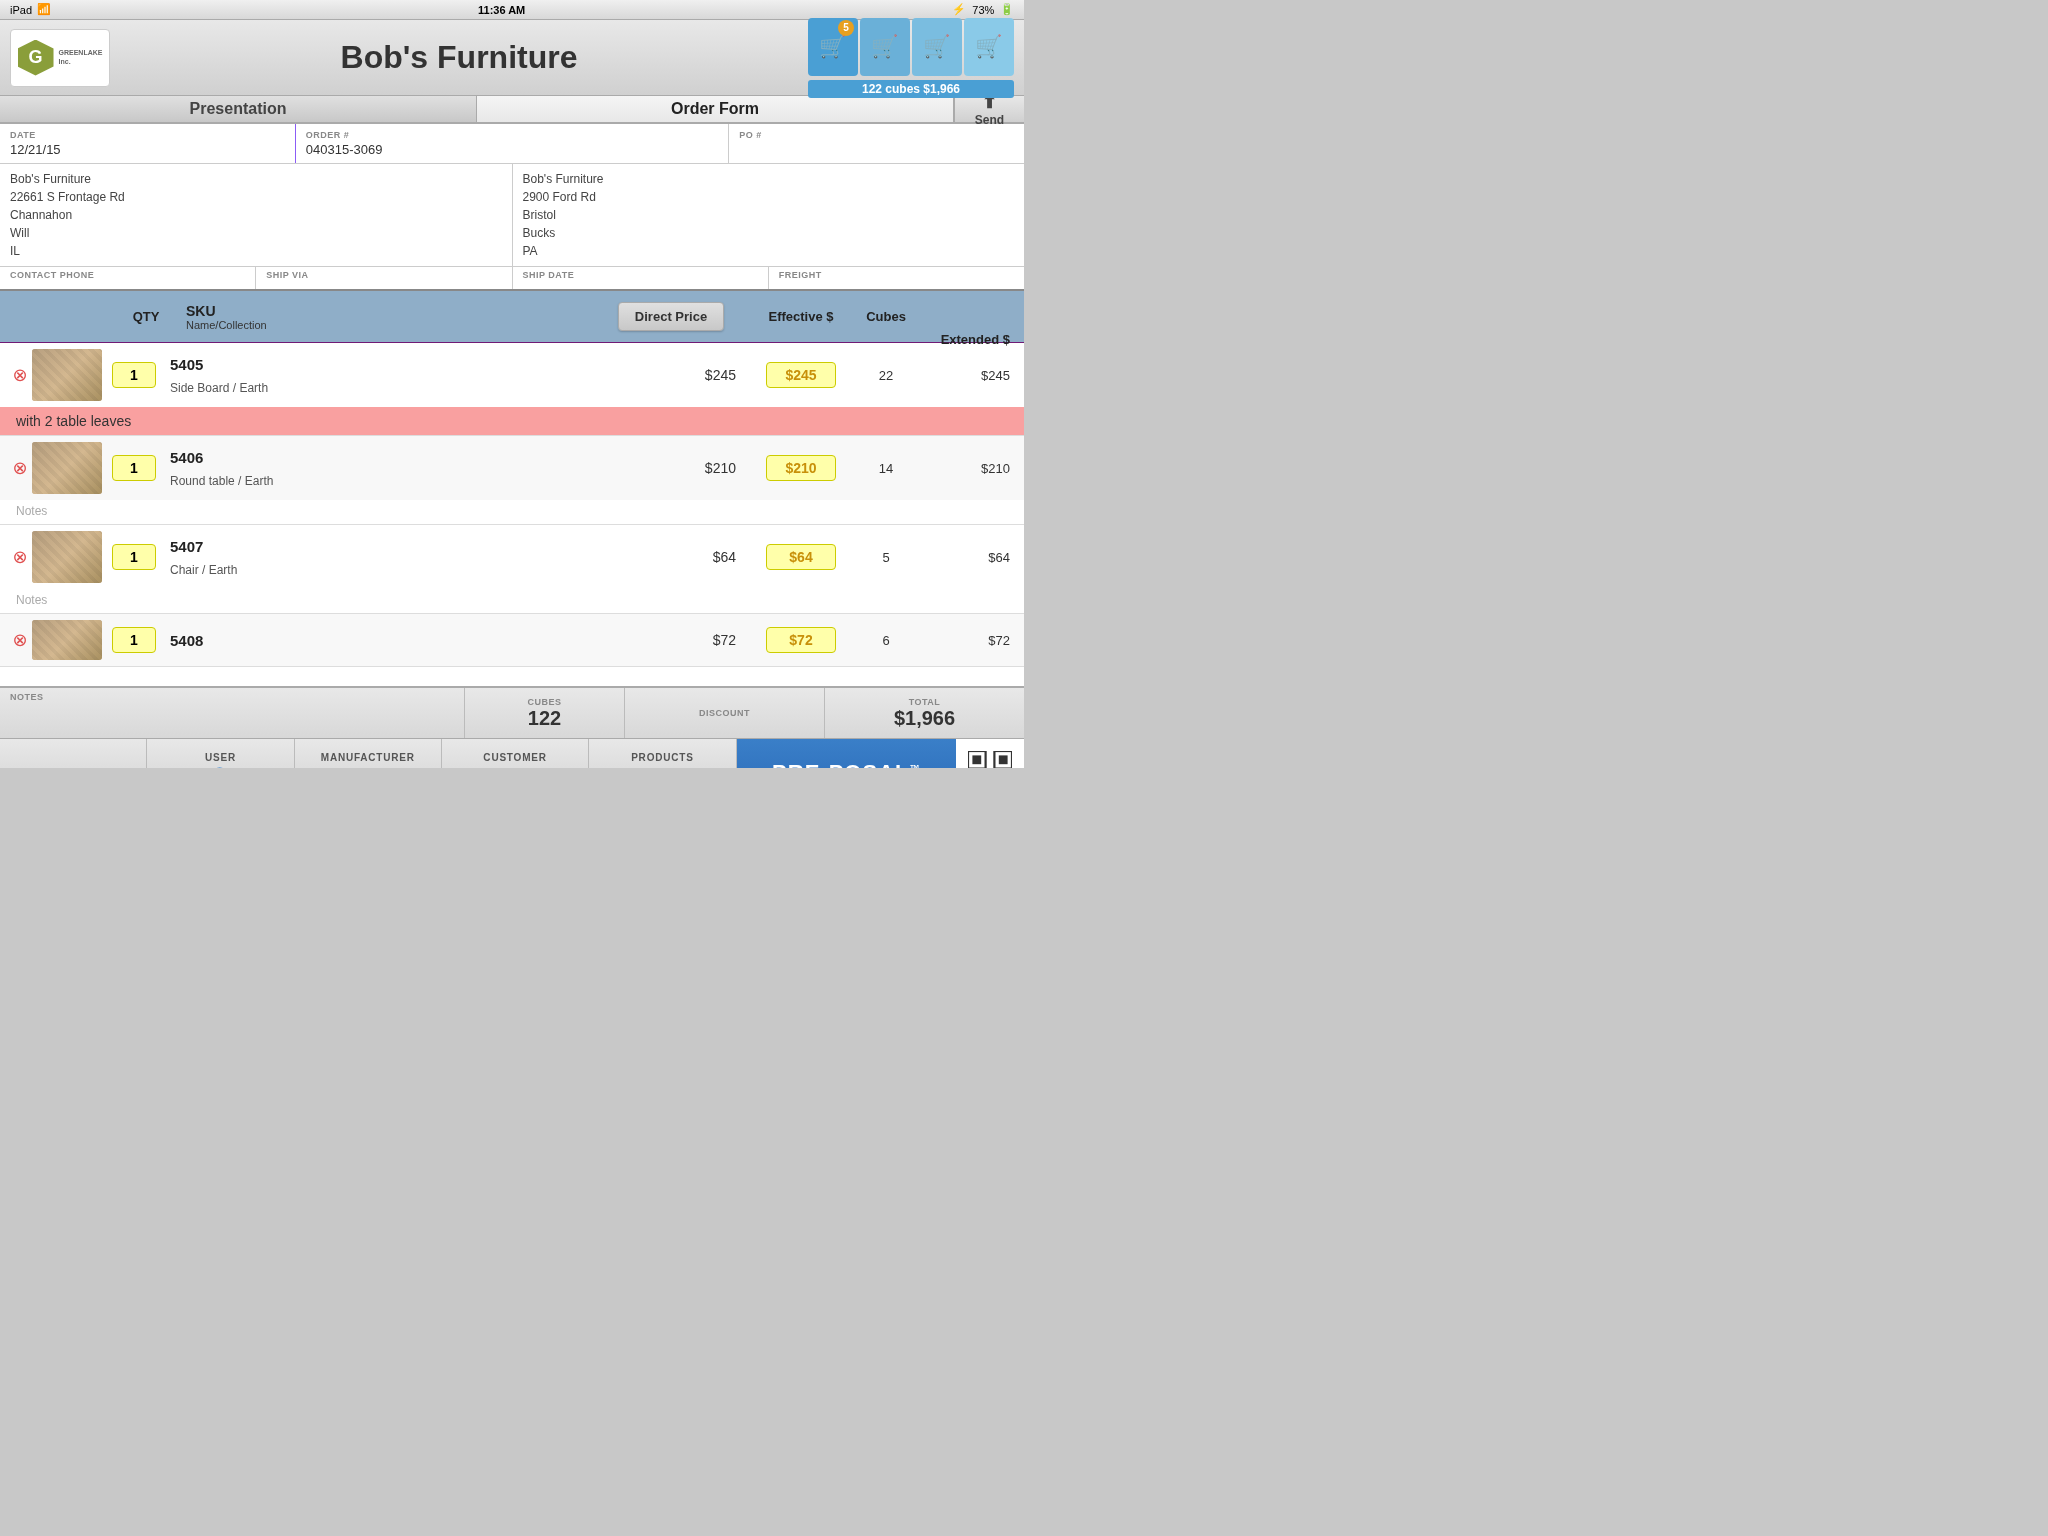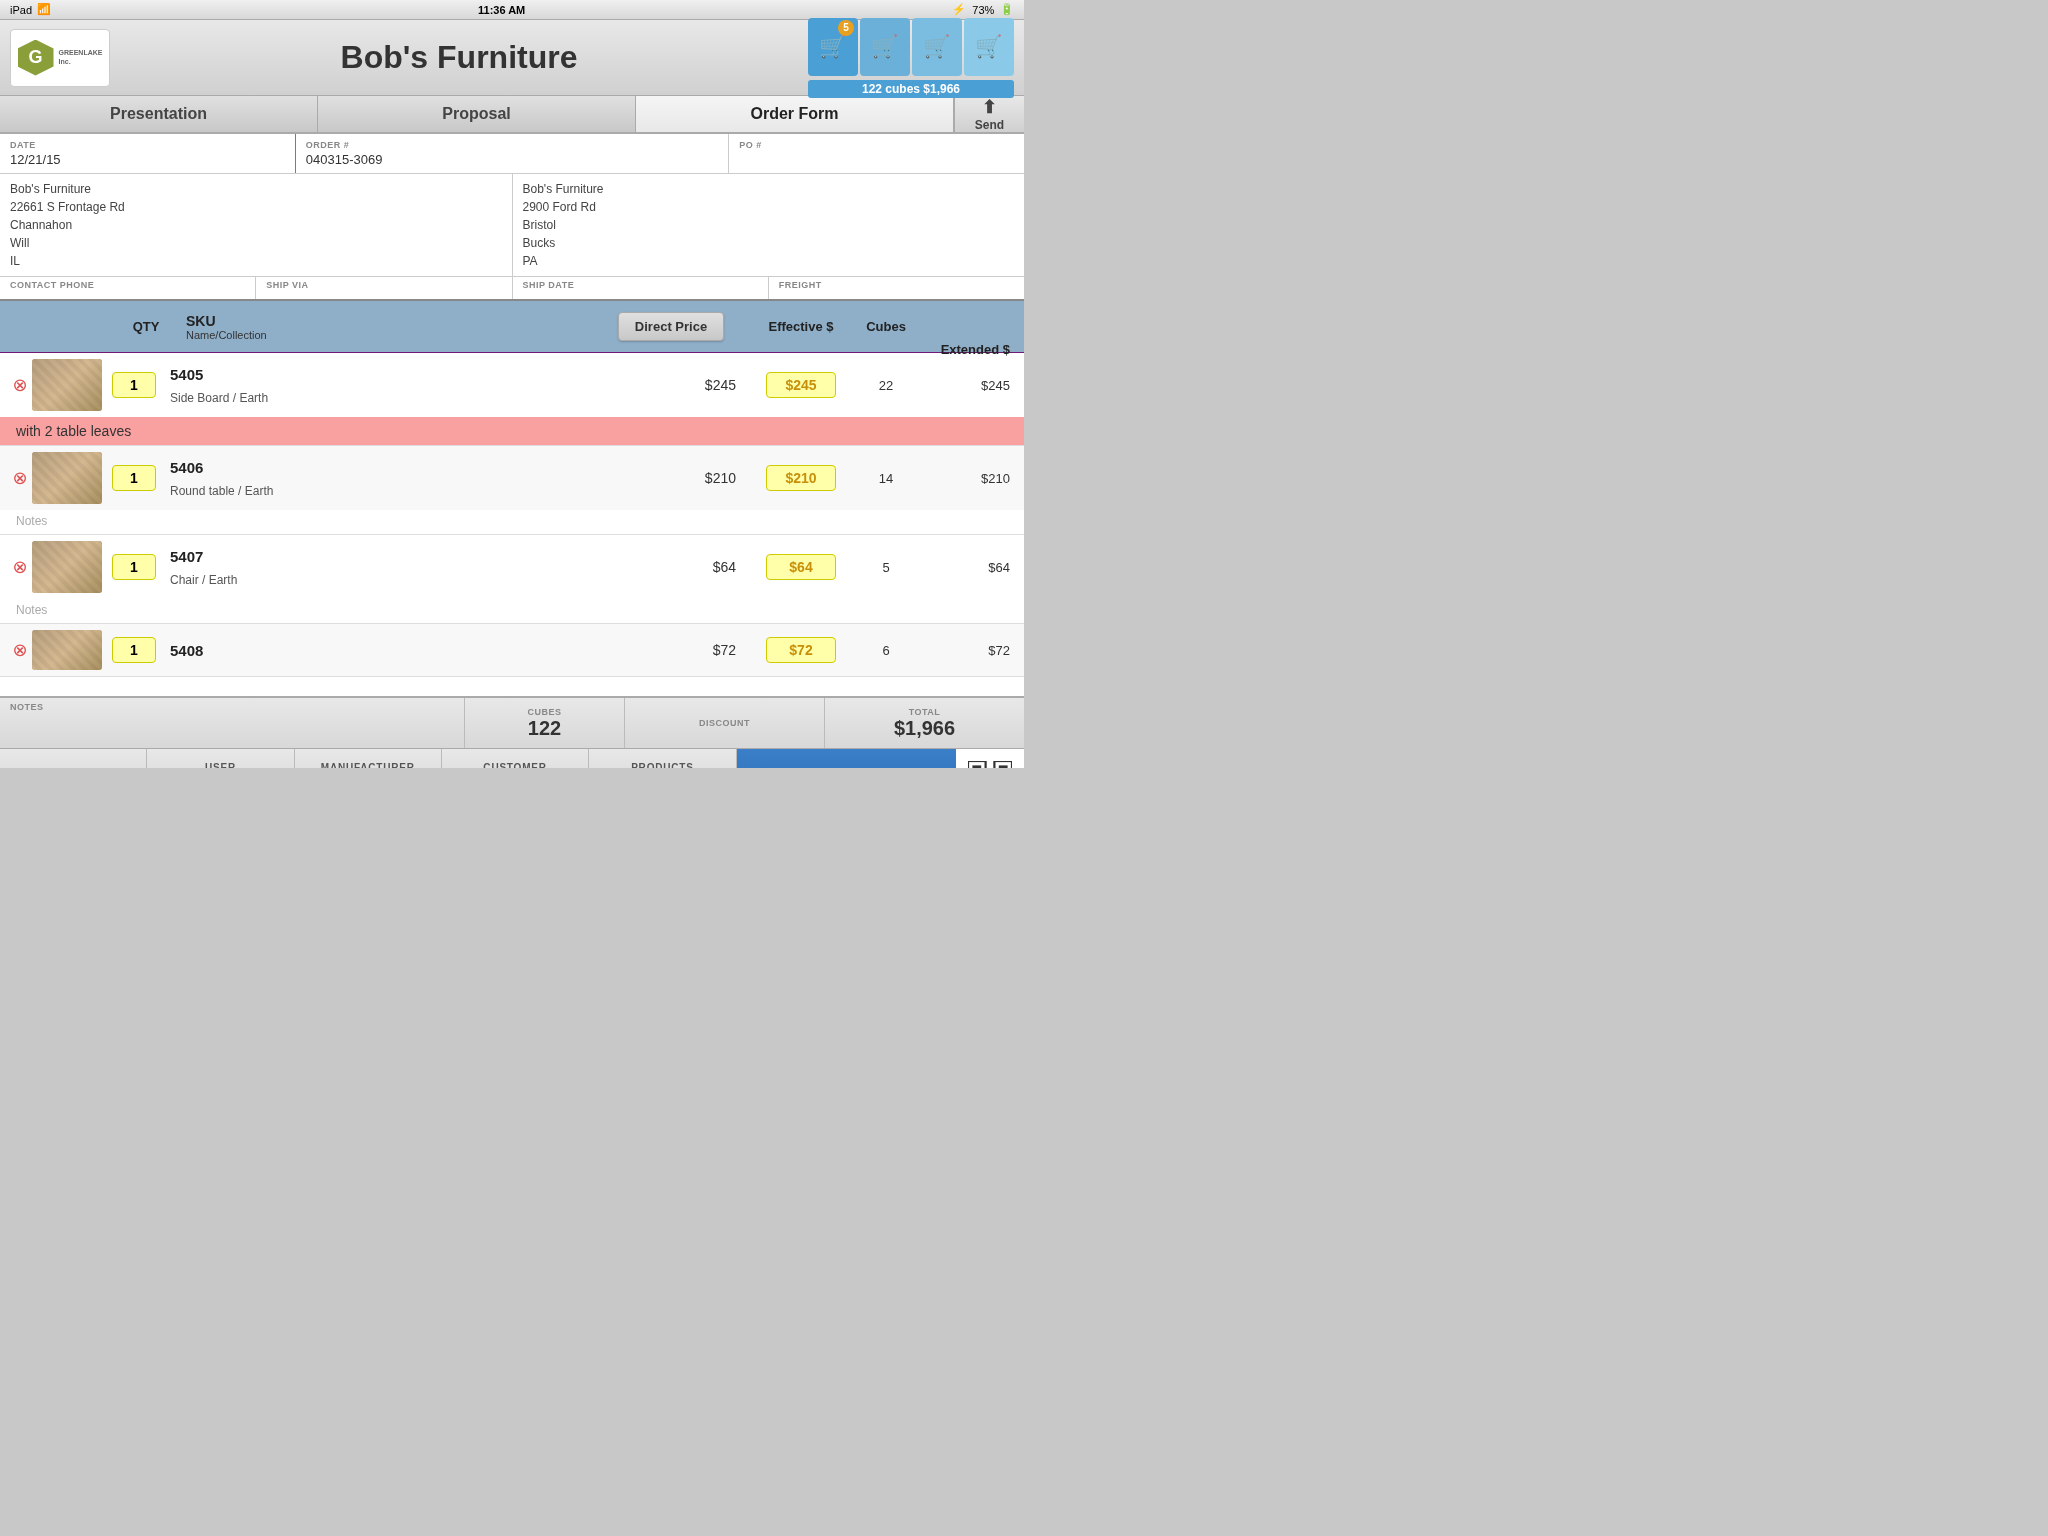--- a/index.html
+++ b/index.html
@@ -108,21 +108,21 @@
       text-align: center;
       padding: 2px 4px;
       margin-top: 2px;
     }
 
     
     .nav-tabs {
       display: flex;
       background: linear-gradient(to bottom, #e0e0e0, #c8c8c8);
       border-bottom: 2px solid #aaa;
-      height: 38px;
+      height: 28px;
     }
     .nav-tab {
       flex: 1;
       display: flex;
       align-items: center;
       justify-content: center;
       font-size: 16px;
       font-weight: 600;
       color: #444;
       border-right: 1px solid #aaa;
@@ -503,23 +503,20 @@
         </div>
       </div>
       <div class="cart-summary" style="border-radius:3px;">122 cubes $1,966</div>
     </div>
   </div>
 </div>
 
 <div class="nav-tabs">
   <div class="nav-tab">
     <span>Presentation</span>
-  </div>
-  <div class="nav-tab">
-    <span>Proposal</span>
   </div>
   <div class="nav-tab active">
     <span>Order Form</span>
   </div>
   <div class="nav-tab-send">
     <span style="font-size:18px;">⬆</span>
     <span>Send</span>
   </div>
 </div>
 

